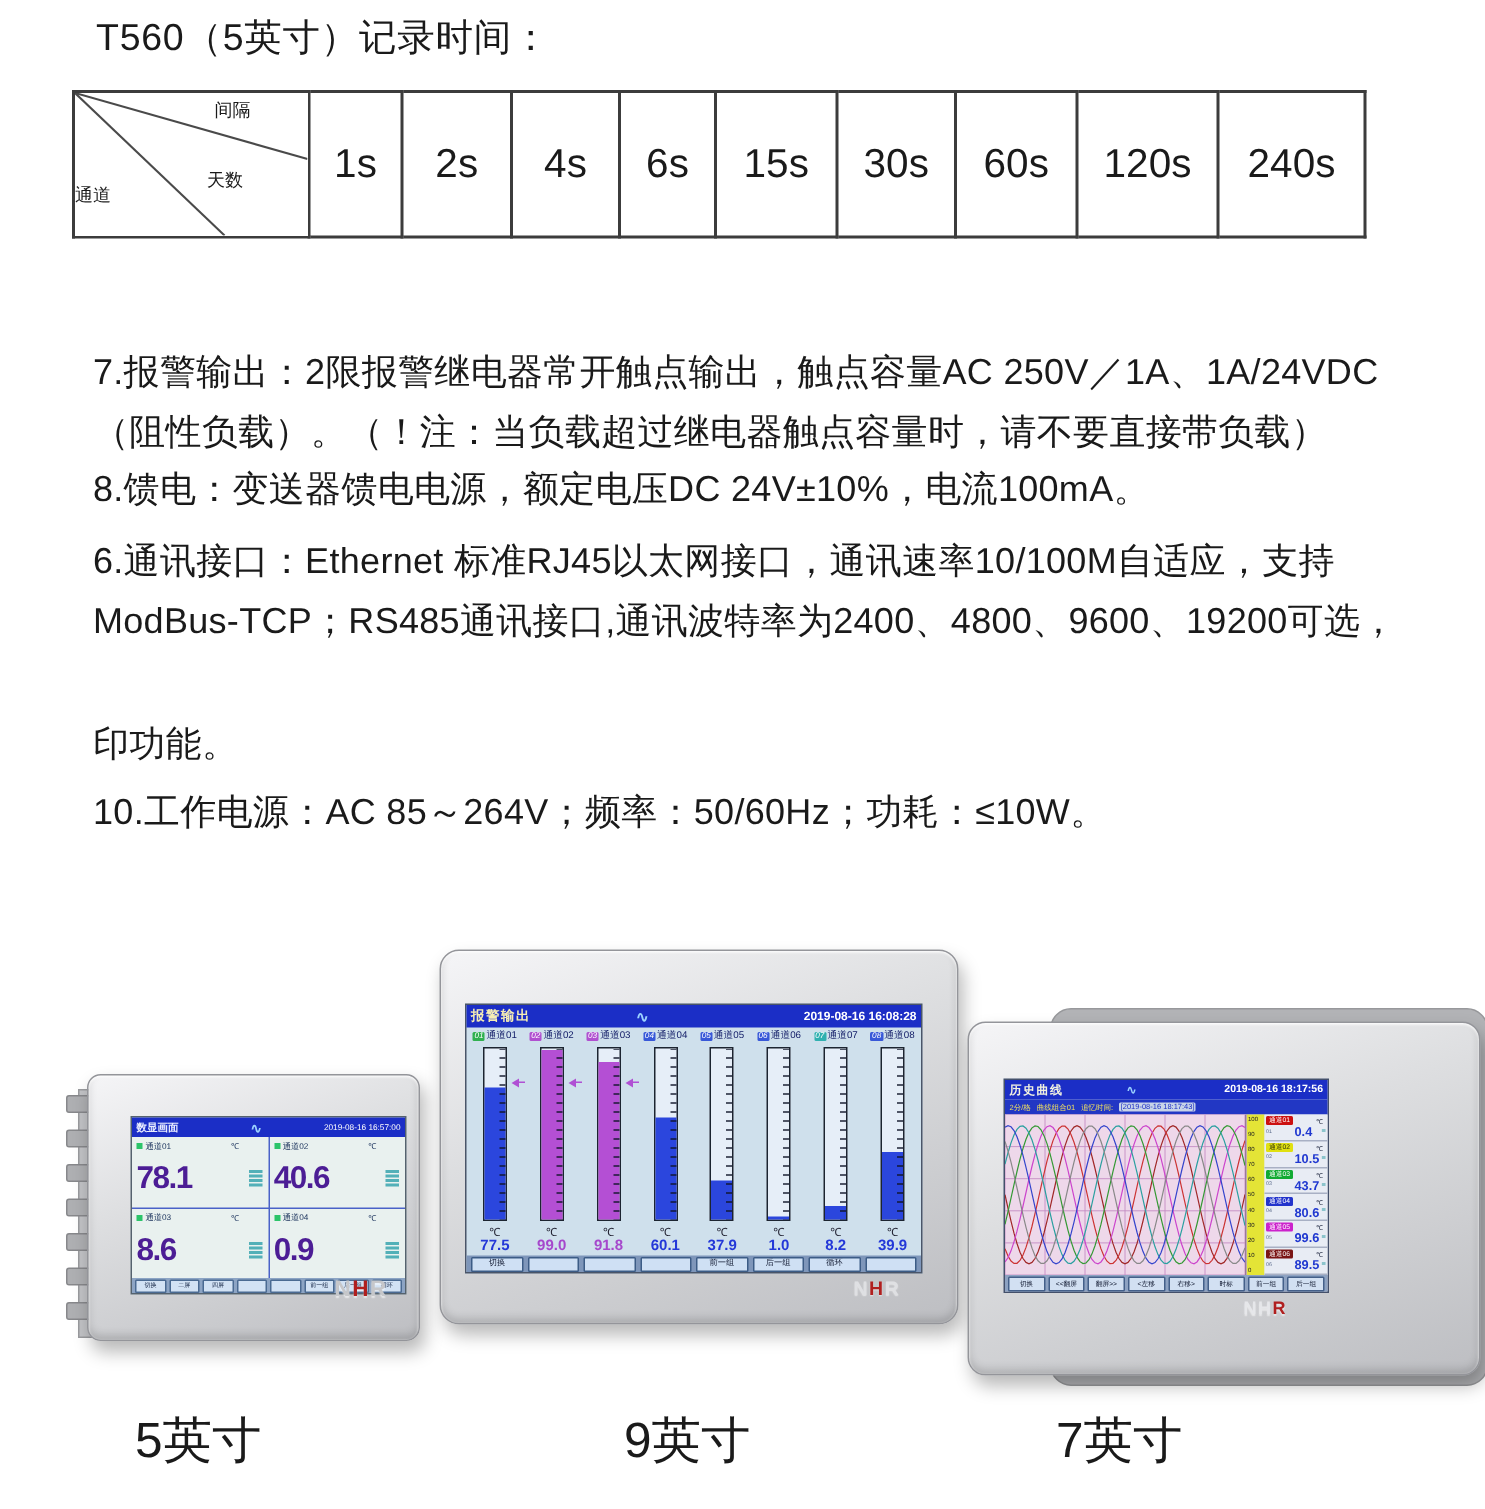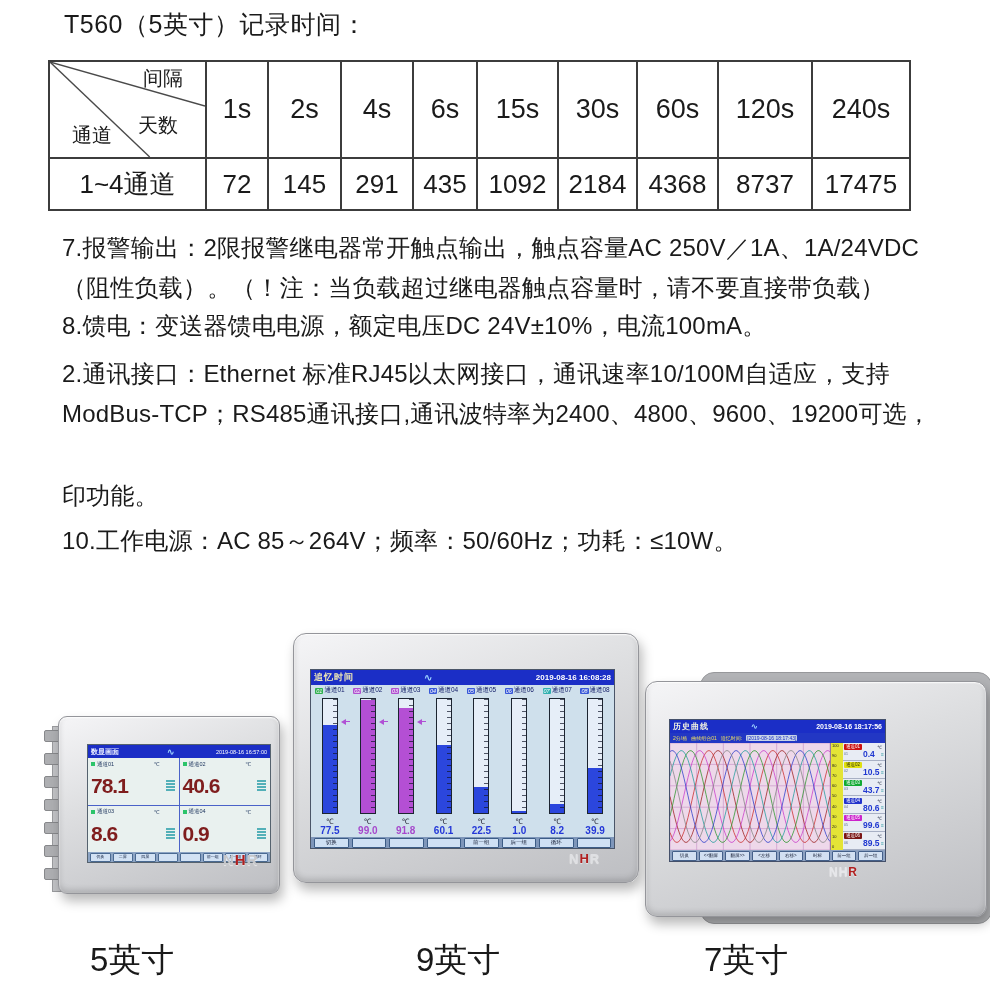--- a/index.html
+++ b/index.html
@@ -9,24 +9,24 @@
   
   .page-title{position:absolute;left:64px;top:8px;font-size:25px;font-weight:500;letter-spacing:.5px;}
 
   
   table.rec{position:absolute;left:48px;top:60px;border-collapse:collapse;table-layout:fixed;width:861px;}
   table.rec td{border:2px solid #3c3c3c;text-align:center;font-size:27px;padding:0;background:#fff;}
   tr.hdr td{height:95px;}
   tr.datarow td{height:50px;font-size:26px;}
   td.corner{position:relative;}
   td.corner svg{position:absolute;inset:0;width:100%;height:100%;}
-  .c-lab{position:absolute;font-size:20px;white-space:nowrap;}
+  .c-lab{position:absolute;font-size:12px;white-space:nowrap;}
   .c-int{left:93px;top:3px;}
   .c-days{left:88px;top:50px;}
-  .c-chan{left:22px;top:60px;}
+  .c-chan{left:0;top:60px;}
   td.rowlabel{text-align:left;padding-left:8px;}
 
   
   .spec-line{position:absolute;left:62px;white-space:nowrap;font-size:24px;letter-spacing:0.2px;}
   .sl0{top:232px;} .sl1{top:272px;} .sl2{top:310px;} .sl3{top:358px;}
   .sl4{top:398px;} .sl5{top:443px;} .sl6{top:480px;} .sl7{top:525px;}
 
   
   .frame{position:absolute;border:1px solid #94959a;border-radius:11px;
          background:linear-gradient(160deg,#f5f5f7 0%,#dddee0 40%,#bdbec2 100%);
@@ -47,21 +47,21 @@
   .screen5 .hd{height:13px;}
   .screen5 .ttl{font-size:7px;font-weight:bold;color:#e8ecff;}
   .screen5 .wave{font-size:9px;margin-left:48px;}
   .screen5 .ts{font-size:5.5px;color:#fff;margin-left:auto;}
   .quadgrid{flex:1;display:grid;grid-template-columns:1fr 1fr;grid-template-rows:1fr 1fr;gap:1px;background:#4a62c8;}
   .quad{background:#e9f1ef;padding:2px 3px 1px;display:flex;flex-direction:column;}
   .qtop{display:flex;align-items:center;font-size:5.5px;color:#18305a;}
   .dot{width:4px;height:4px;background:#2cc46a;margin-right:2px;}
   .qunit{margin-left:auto;padding-right:16px;}
   .qmain{display:flex;flex:1;align-items:center;}
-  .qval{font-size:21px;font-weight:bold;color:#7f1d1d;line-height:1;letter-spacing:-1px;}
+  .qval{font-size:21px;font-weight:bold;color:#4c1d95;line-height:1;letter-spacing:-1px;}
   .stack{margin-left:auto;display:flex;flex-direction:column;gap:1px;margin-right:1px;}
   .stack i{display:block;width:9px;height:2px;background:#53b0b8;}
   .btnrow5{height:10px;background:#8ca4c4;display:flex;align-items:center;gap:2px;padding:0 2px;}
   .sbtn{flex:1;height:7px;background:#d2e2f4;border:.5px solid #4a6a92;border-radius:1px;
         font-size:4px;line-height:6px;text-align:center;color:#102040;overflow:hidden;}
   .b5{left:164px;top:134px;font-size:15px;}
 
   
   .frame9{left:293px;top:633px;width:344px;height:248px;border-radius:13px;}
   .screen9{position:absolute;left:16px;top:35px;width:303px;height:178px;border:1px solid #4a5568;background:#cfe0ec;display:flex;flex-direction:column;}
@@ -155,39 +155,27 @@
       <td>1s</td>
       <td>2s</td>
       <td>4s</td>
       <td>6s</td>
       <td>15s</td>
       <td>30s</td>
       <td>60s</td>
       <td>120s</td>
       <td>240s</td>
     </tr>
-    <tr class="datarow">
-      <td class="rowlabel">1~4通道</td>
-      <td>72</td>
-      <td>145</td>
-      <td>291</td>
-      <td>435</td>
-      <td>1092</td>
-      <td>2184</td>
-      <td>4368</td>
-      <td>8737</td>
-      <td>17475</td>
-    </tr>
   </tbody>
     </table>
 
   <div class="spec-line sl0">7.报警输出：2限报警继电器常开触点输出，触点容量AC 250V／1A、1A/24VDC</div>
   <div class="spec-line sl1">（阻性负载）。（！注：当负载超过继电器触点容量时，请不要直接带负载）</div>
   <div class="spec-line sl2">8.馈电：变送器馈电电源，额定电压DC 24V±10%，电流100mA。</div>
-  <div class="spec-line sl3">2.通讯接口：Ethernet 标准RJ45以太网接口，通讯速率10/100M自适应，支持</div>
+  <div class="spec-line sl3">6.通讯接口：Ethernet 标准RJ45以太网接口，通讯速率10/100M自适应，支持</div>
   <div class="spec-line sl4">ModBus-TCP；RS485通讯接口,通讯波特率为2400、4800、9600、19200可选，</div>
   <div class="spec-line sl6">印功能。</div>
   <div class="spec-line sl7">10.工作电源：AC 85～264V；频率：50/60Hz；功耗：≤10W。</div>
 
   <div class="finrail"></div>
   <div class="fins">
     <span class="fin"></span>
       <span class="fin"></span>
       <span class="fin"></span>
       <span class="fin"></span>
@@ -278,21 +266,21 @@
         <span class="sbtn">后一组</span>
         <span class="sbtn">循环</span>
       </div>
     </div>
     <div class="brand b5"><span>N</span><span class="bred">H</span><span>R</span></div>
   </div>
 
   <div class="frame frame9">
     <div class="screen9">
       <div class="hd">
-        <span class="ttl">追忆时间</span>
+        <span class="ttl">报警输出</span>
         <span class="wave">∿</span>
         <span class="ts">2019-08-16 16:08:28</span>
       </div>
       <div class="labrow">
         <span class="blab">
             <i class="bnum" style="background: rgb(48, 176, 80);">01</i>
             <span>通道01</span>
           </span>
         <span class="blab">
             <i class="bnum" style="background: rgb(176, 80, 208);">02</i>
@@ -384,21 +372,21 @@
         <span class="bunit">℃</span>
         <span class="bunit">℃</span>
         <span class="bunit">℃</span>
         <span class="bunit">℃</span>
       </div>
       <div class="valrow">
         <span class="bval" style="color: rgb(36, 56, 216);">77.5</span>
         <span class="bval" style="color: rgb(166, 72, 204);">99.0</span>
         <span class="bval" style="color: rgb(166, 72, 204);">91.8</span>
         <span class="bval" style="color: rgb(36, 56, 216);">60.1</span>
-        <span class="bval" style="color: rgb(36, 56, 216);">22.5</span>
+        <span class="bval" style="color: rgb(36, 56, 216);">37.9</span>
         <span class="bval" style="color: rgb(36, 56, 216);">1.0</span>
         <span class="bval" style="color: rgb(36, 56, 216);">8.2</span>
         <span class="bval" style="color: rgb(36, 56, 216);">39.9</span>
       </div>
       <div class="btnrow9">
         <span class="sbtn9">切换</span>
         <span class="sbtn9"></span>
         <span class="sbtn9"></span>
         <span class="sbtn9"></span>
         <span class="sbtn9">前一组</span>

